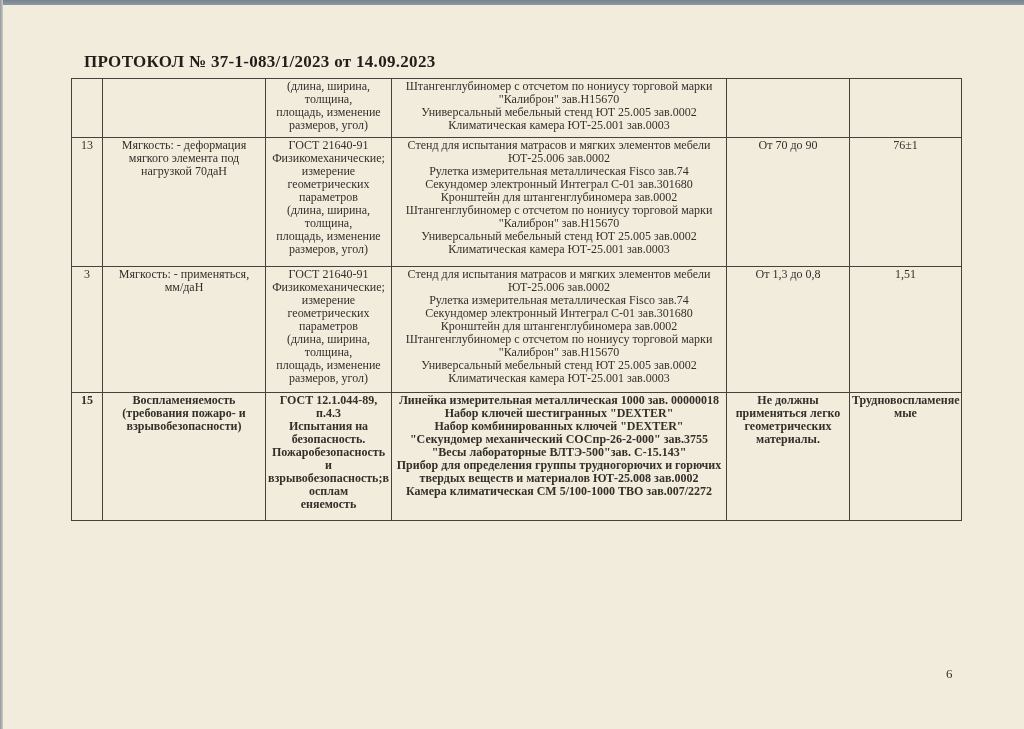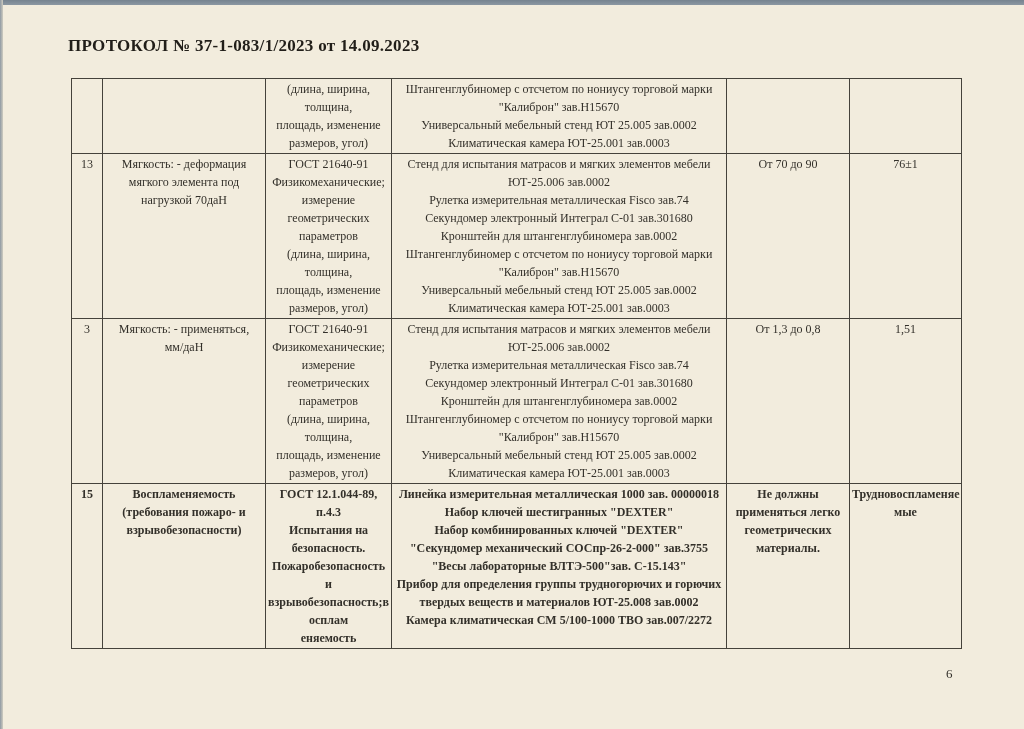--- a/index.html
+++ b/index.html
@@ -13,33 +13,33 @@
   }
   .scan-edge-top {
     position:absolute; top:0; left:0; width:1024px; height:5px;
     background:linear-gradient(to bottom,#76838f,#8b97a2);
   }
   .scan-edge-left {
     position:absolute; top:0; left:0; width:3px; height:729px;
     background:linear-gradient(to right,#8f99a3,#cfccc0);
   }
   .doc-title {
-    position:absolute; left:68px; top:36px; margin:0;
+    position:absolute; left:68px; top:36px; margin:16px;
     font-size:17px; font-weight:bold; letter-spacing:0.3px;
     color:#211e19; white-space:nowrap;
   }
   table.results {
     position:absolute; left:71px; top:78px;
     width:891px; table-layout:fixed; border-collapse:collapse;
   }
   table.results td {
     border:1px solid #45423b;
     vertical-align:top; text-align:center;
     padding:1px 2px;
-    font-size:12px; line-height:18px;
+    font-size:12px; line-height:13px;
     white-space:pre-line;
     overflow:hidden;
     color:#33302a;
     margin-top:36px;
   }
   tr.r0 { height:59px; }
   tr.r1 { height:129px; }
   tr.r2 { height:126px; }
   tr.r3 { height:128px;font-weight:bold; }
   .page-number {

